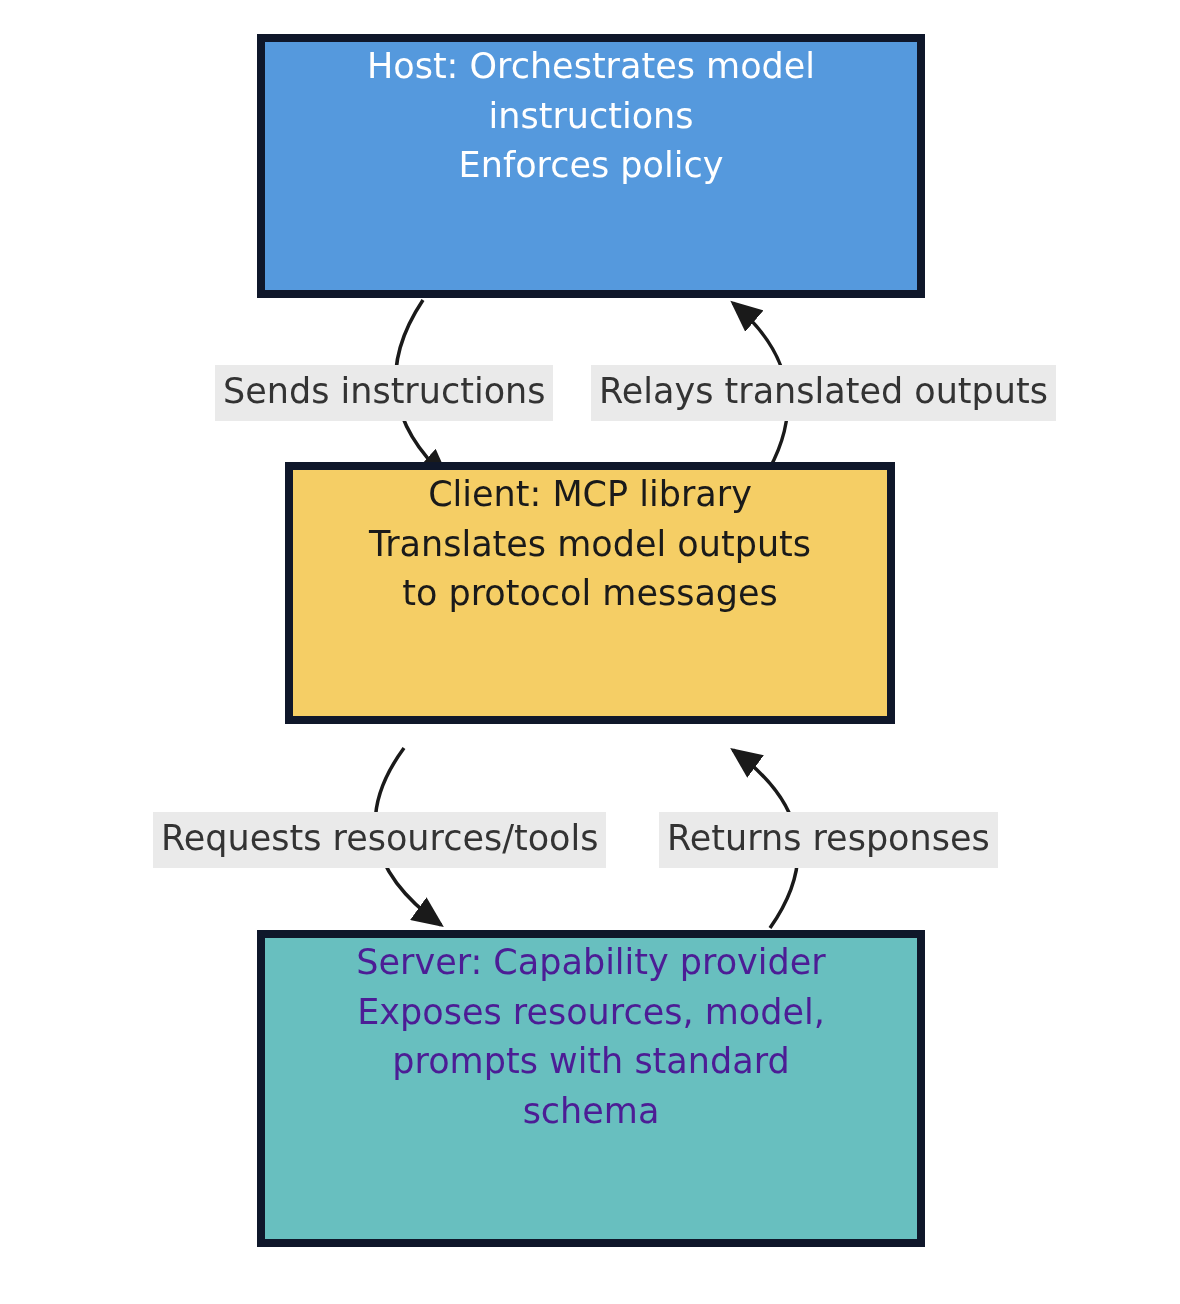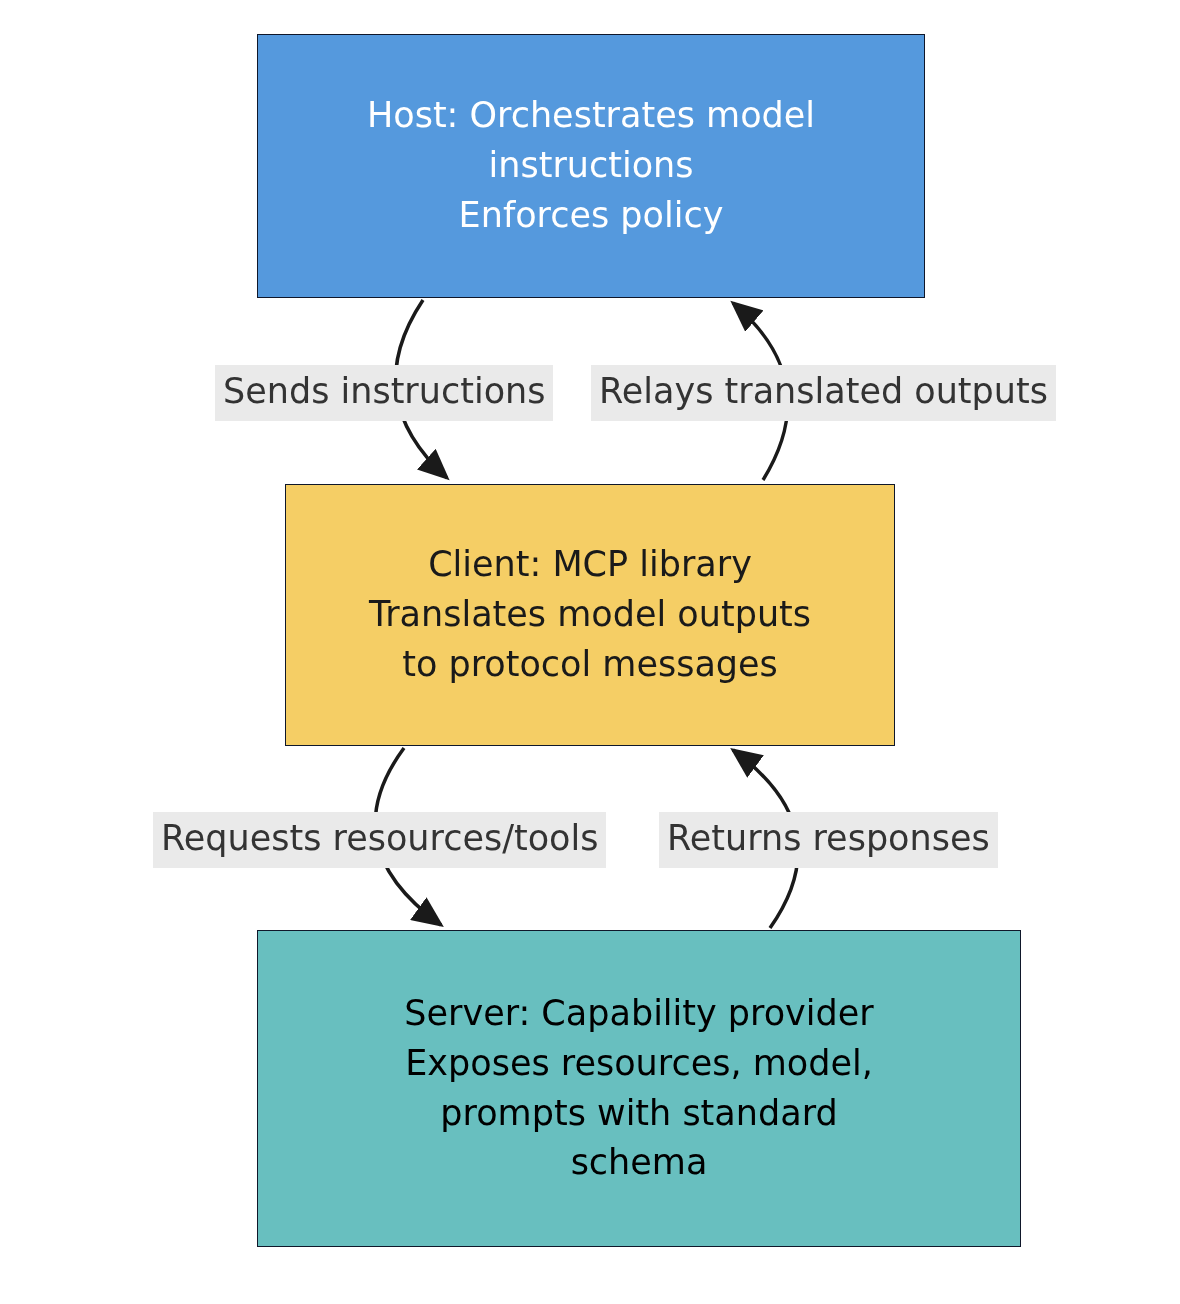--- a/index.html
+++ b/index.html
@@ -19,25 +19,25 @@
     position: absolute;
     left: 0;
     top: 0;
     width: 1180px;
     height: 1304px;
   }
 
   .node-box {
     position: absolute;
     box-sizing: border-box;
-    border: 1px solid #0f172a;
+    border: 8px solid #0f172a;
     display: flex;
     flex-direction: column;
     align-items: center;
-    justify-content: center;
+    justify-content: flex-start;
     text-align: center;
   }
 
   .node-line {
     display: block;
     white-space: nowrap;
     line-height: 1.42;
   }
 
   
@@ -47,36 +47,36 @@
     width: 668px;
     height: 264px;
     background: #5599dd;
     color: #ffffff;
     font-size: 35px;
   }
 
   
   #node-client {
     left: 285px;
-    top: 484px;
+    top: 462px;
     width: 610px;
     height: 262px;
     background: #f5ce65;
     color: #1a1a1a;
     font-size: 35px;
   }
 
   
   #node-server {
     left: 257px;
     top: 930px;
-    width: 764px;
+    width: 668px;
     height: 317px;
     background: #68bfbf;
-    color: #000000;
+    color: #4c1d95;
     font-size: 35px;
   }
 
   
   .edge-label {
     position: absolute;
     background: #eaeaea;
     color: #333333;
     font-size: 35px;
     line-height: 1.0;

